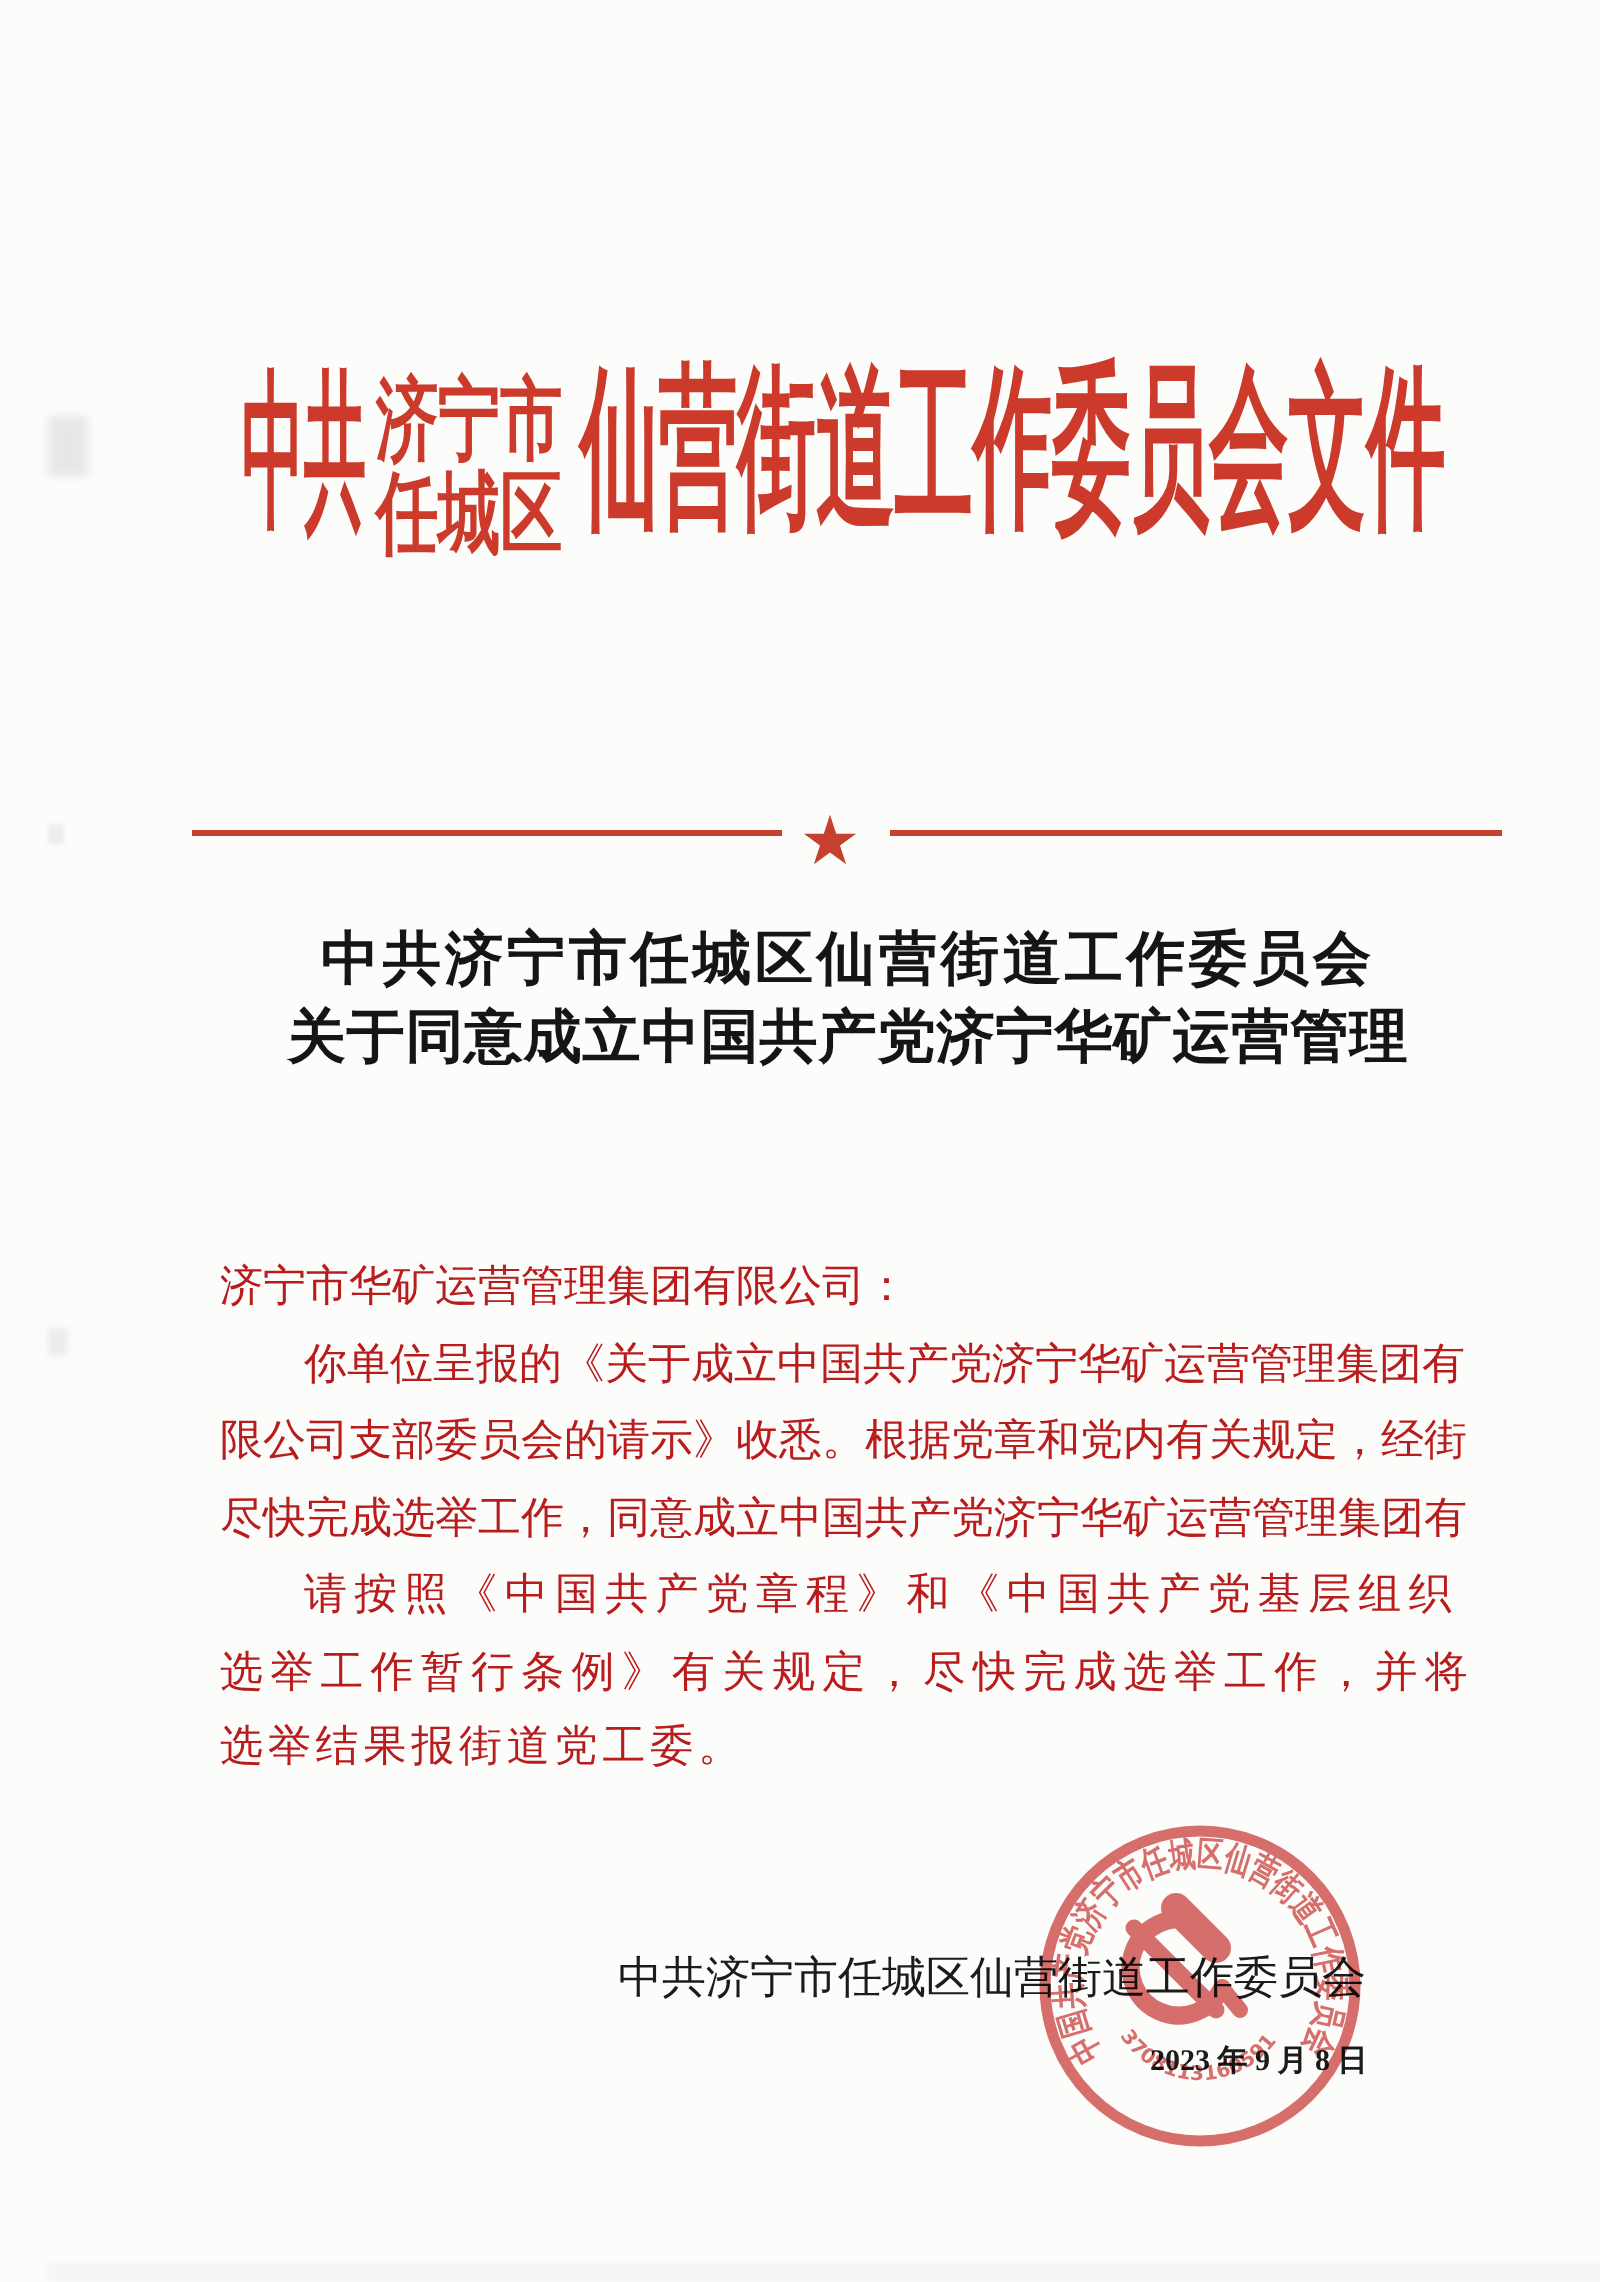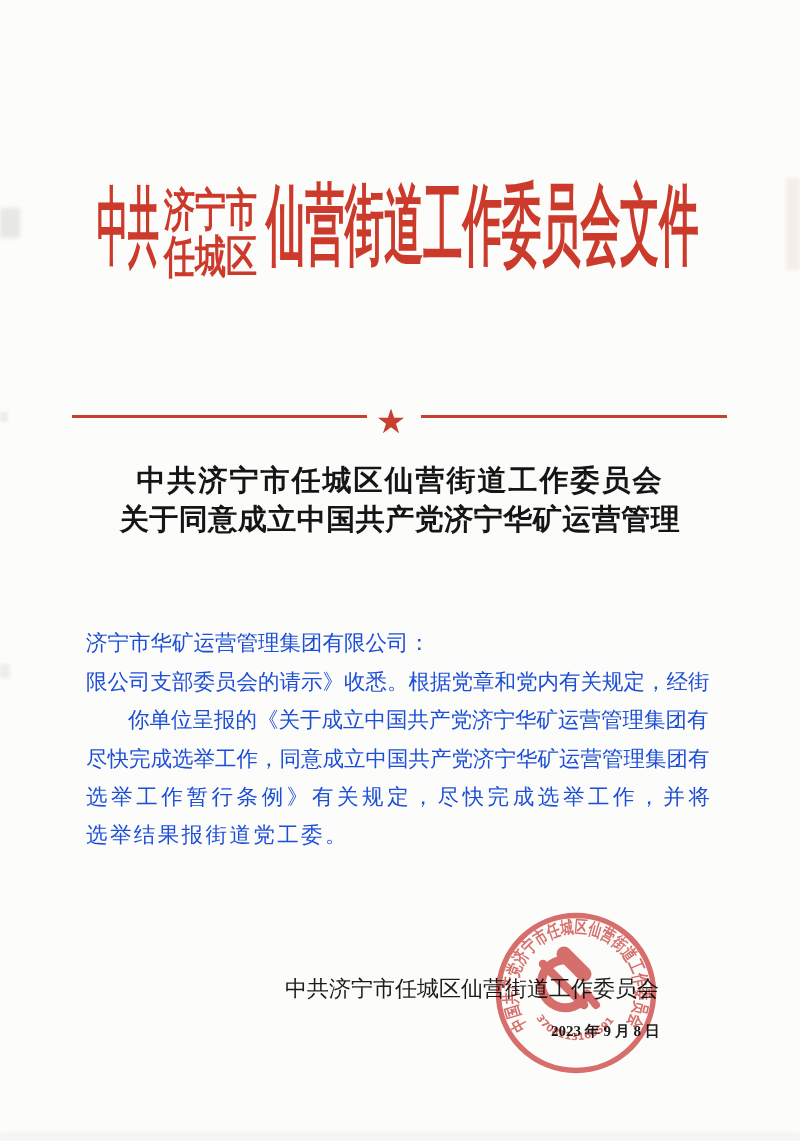--- a/index.html
+++ b/index.html
@@ -2,21 +2,21 @@
 <html><head>
 <meta charset="utf-8">
 <style>
   html,body{margin:0;padding:0;}
   body{
     width:800px;height:1141px;position:relative;overflow:hidden;
     background:#fcfcfa;
     font-family:"Liberation Serif","DejaVu Serif",serif;
     color:#1d1d1d;
   }
-  .page{position:absolute;inset:0;}
+  .page{position:absolute;inset:0;margin-left:24px;}
 
   
   .hdr{position:absolute;left:0;top:0;width:800px;height:300px;color:#cb3a2a;font-weight:bold;}
   .hdr-prefix{
     position:absolute;left:97px;top:184px;font-size:85px;line-height:86px;
     white-space:nowrap;transform:scaleX(0.365);transform-origin:0 0;
   }
   .hdr-stack{position:absolute;left:164px;top:187px;transform:scaleX(0.69);transform-origin:0 0;}
   .hdr-stack div{font-size:45px;line-height:46.5px;white-space:nowrap;}
   .hdr-main{
@@ -43,21 +43,21 @@
   .title{
     position:absolute;left:0;top:461px;width:800px;text-align:center;
     font-size:29px;line-height:39px;font-weight:bold;color:#151515;
   }
   .title .t1{letter-spacing:2px;}
   .title .t2,.title .t3{letter-spacing:0.5px;}
 
   
   .body-text{
     position:absolute;left:86px;top:624px;width:640px;
-    font-size:21.5px;line-height:38.6px;color:#1d4ed8;
+    font-size:21.5px;line-height:38.6px;color:#b91c1c;
   }
   .bline{white-space:nowrap;height:38.6px;}
   .indent{text-indent:42px;}
   .sp1{letter-spacing:3.6px;}
   .sp2{letter-spacing:2.4px;font-family:Liberation Mono, monospace;}
 
   
   .sig-org{position:absolute;left:285px;top:974px;font-size:22px;line-height:30px;white-space:nowrap;color:#1b1b1b;}
   .sig-date{position:absolute;left:551px;top:1016px;font-size:15px;line-height:30px;white-space:nowrap;font-weight:600;color:#1b1b1b;}
 
@@ -94,23 +94,24 @@
   <div class="rule-star">★</div>
   <div class="rule-right"></div>
 
   <div class="title">
     <div class="t1">中共济宁市任城区仙营街道工作委员会</div>
     <div class="t2">关于同意成立中国共产党济宁华矿运营管理</div>
   </div>
 
   <div class="body-text">
     <div class="bline">济宁市华矿运营管理集团有限公司：</div>
+    <div class="bline indent">你单位呈报的《关于成立中国共产党济宁华矿运营管理集团有</div>
     <div class="bline">限公司支部委员会的请示》收悉。根据党章和党内有关规定，经街</div>
-    <div class="bline indent">你单位呈报的《关于成立中国共产党济宁华矿运营管理集团有</div>
     <div class="bline">尽快完成选举工作，同意成立中国共产党济宁华矿运营管理集团有</div>
+    <div class="bline indent sp1">请按照《中国共产党章程》和《中国共产党基层组织</div>
     <div class="bline sp1">选举工作暂行条例》有关规定，尽快完成选举工作，并将</div>
     <div class="bline sp2">选举结果报街道党工委。</div>
   </div>
 
   <div class="sig-org">中共济宁市任城区仙营街道工作委员会</div>
   <div class="sig-date">2023 年 9 月 8 日</div>
 
   <svg class="seal" viewBox="0 0 170 170">
     <circle cx="89" cy="87" r="77.5" fill="none" stroke="#d66361" stroke-width="5.5"></circle>
     <defs>

